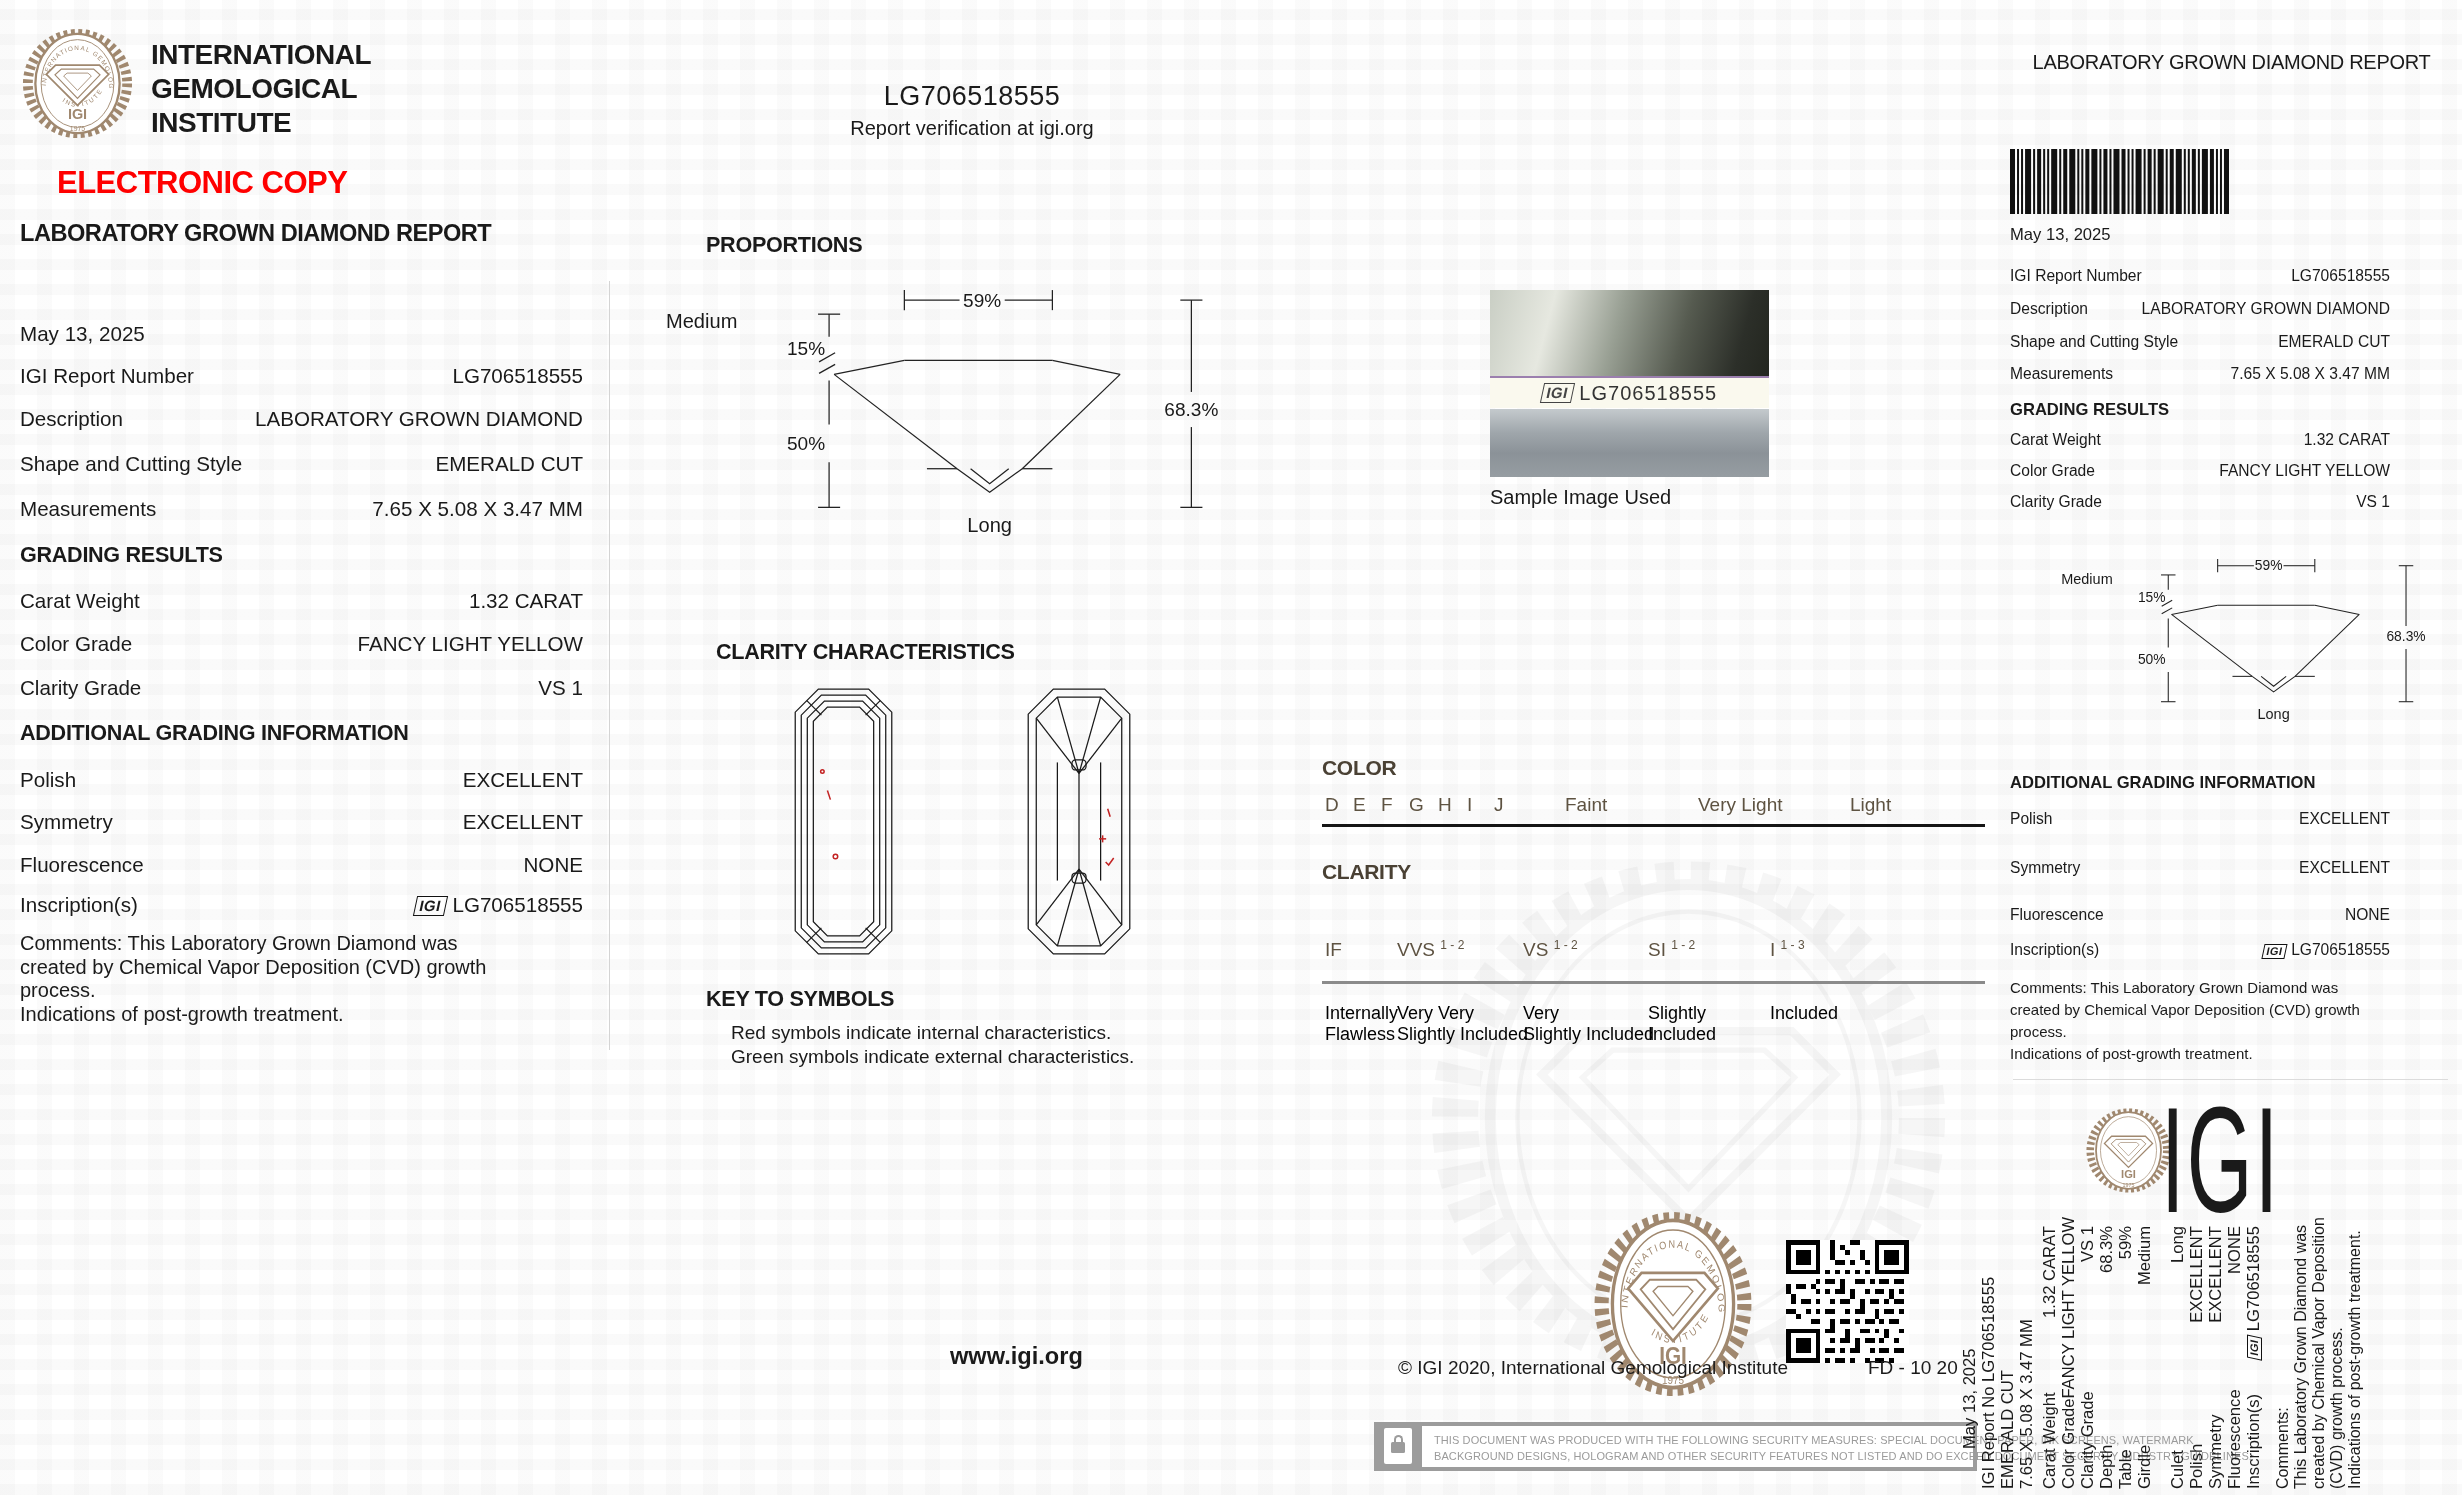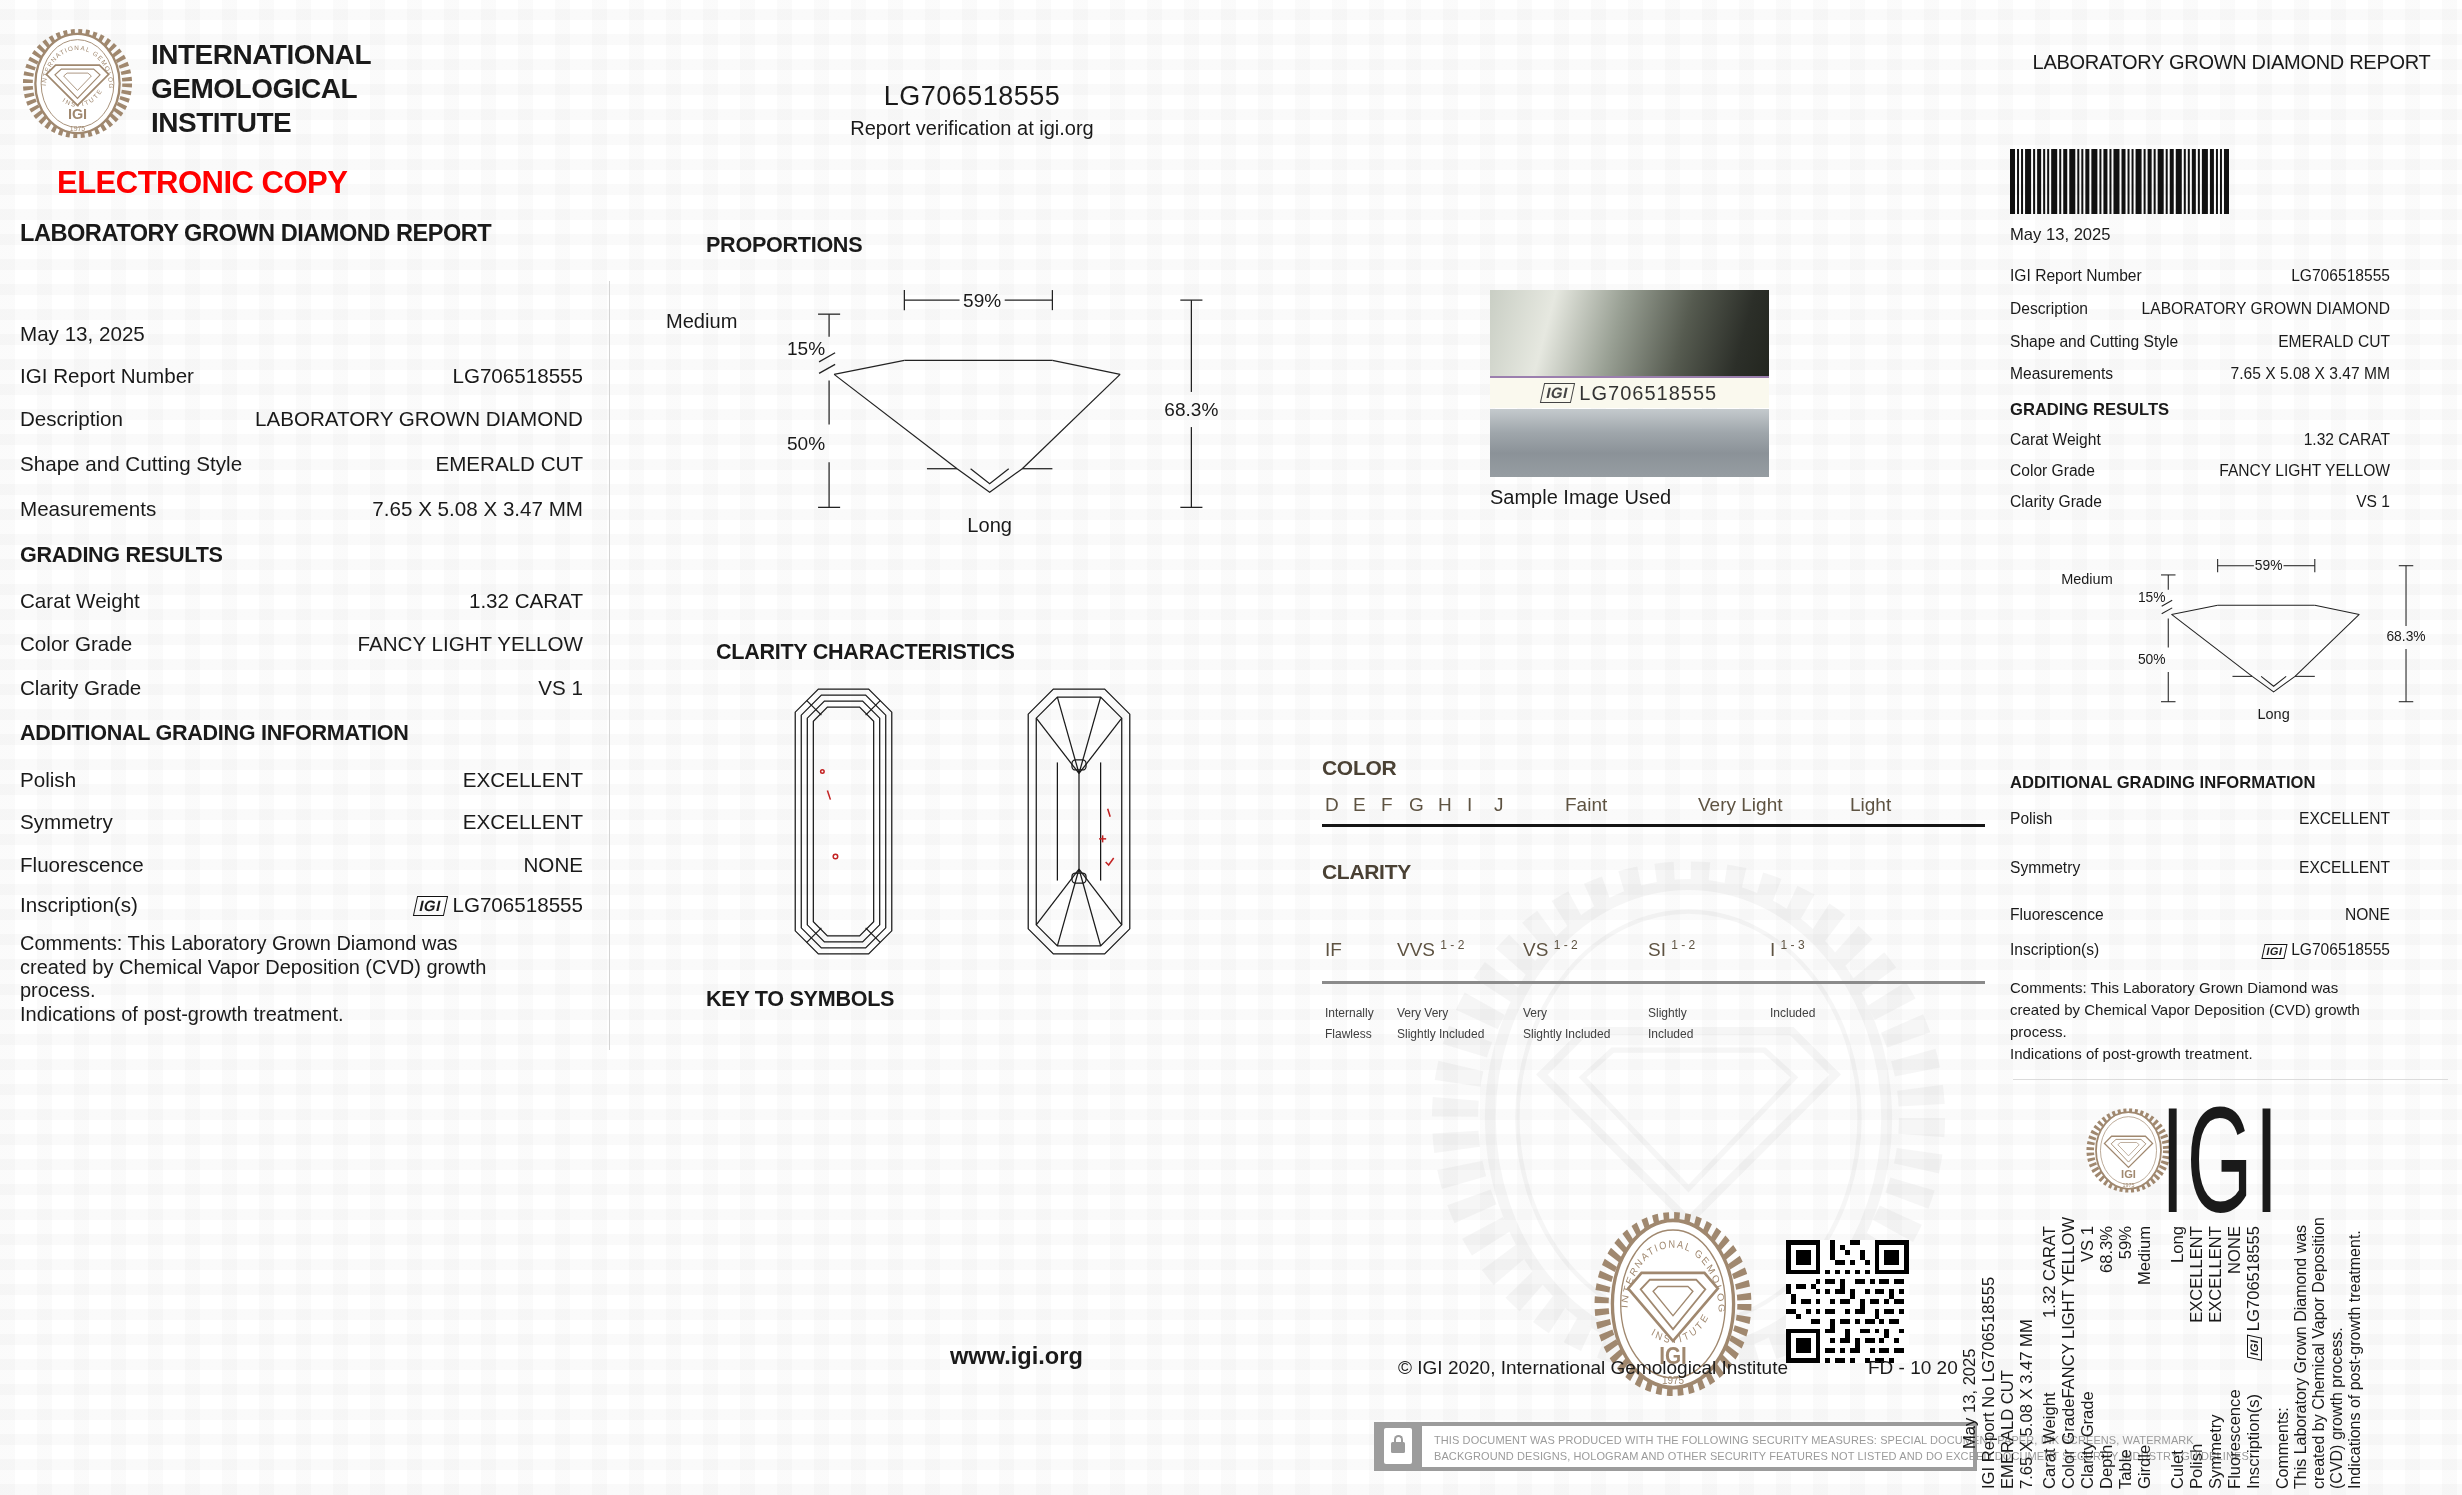--- a/index.html
+++ b/index.html
@@ -29,21 +29,21 @@
   .igi-glyph-sm { display:inline-block; border:1px solid #111; padding:0 2.5px 0.5px 2.5px;
     transform:skewX(-12deg); font-weight:700; font-size:11px; letter-spacing:0.5px; margin-right:5px; vertical-align:0.5px; }
   
   .cnum { font-size:27px; letter-spacing:0.5px; }
   .cverify { font-size:20px; }
   .keytxt { font-size:19px; line-height:23.6px; }
   
   .scale-title { font-size:21px; font-weight:700; color:#4a4134; letter-spacing:-0.3px; }
   .scale-item { position:absolute; font-size:19px; color:#5e5342; white-space:nowrap; }
   .scale-item sup { font-size:12px; }
-  .scale-lab { position:absolute; font-size:12px; line-height:21px; color:#404040; white-space:nowrap; }
+  .scale-lab { position:absolute; font-size:18px; line-height:21px; color:#000000; white-space:nowrap; }
   
   .r-title { font-size:20px; text-align:center; letter-spacing:-0.3px; }
   .r-row { position:absolute; left:0; width:380px; height:20px; font-size:15.6px; }
   .r-row .lbl { position:absolute; left:0; top:0; }
   .r-row .val { position:absolute; right:0; top:0; text-align:right; white-space:nowrap; }
   .r-sech { font-size:16.6px; font-weight:700; }
   .r-comments { font-size:15px; line-height:22px; }
   
   .stub-outer { left:1954px; top:1221px; width:425px; height:274px; }
   .stub-inner { position:absolute; left:0; top:0; width:274px; height:425px;
@@ -259,20 +259,24 @@
     </g>
     <g stroke="#c32222" fill="none" stroke-width="3">
       <line x1="162" y1="242" x2="167" y2="258"></line>
       <line x1="145" y1="302" x2="159" y2="302"></line>
         <line x1="152" y1="295" x2="152" y2="309"></line>
       <path d="M158 348 L164 354 L174 340"></path>
     </g>
   </svg>
 
   <div class="abs z sech" style="left:706px; top:986px;">KEY TO SYMBOLS</div>
+  <div class="abs z keytxt" style="left:731px; top:1021px;">
+    <div>Red symbols indicate internal characteristics.</div>
+    <div>Green symbols indicate external characteristics.</div>
+  </div>
 
   <div class="abs z website" style="left:950px; top:1343px;">www.igi.org</div>
 
   <div class="abs z" style="left:1490px; top:290px; width:279px; height:187px; overflow:hidden;">
     <div class="sampimg-top"></div>
     <div class="sampimg-band">
       <span class="igi-glyph" style="border-color:#444; color:#444;"><span>IGI</span></span>
       <span>LG706518555</span>
     </div>
     <div class="sampimg-bot"></div>

